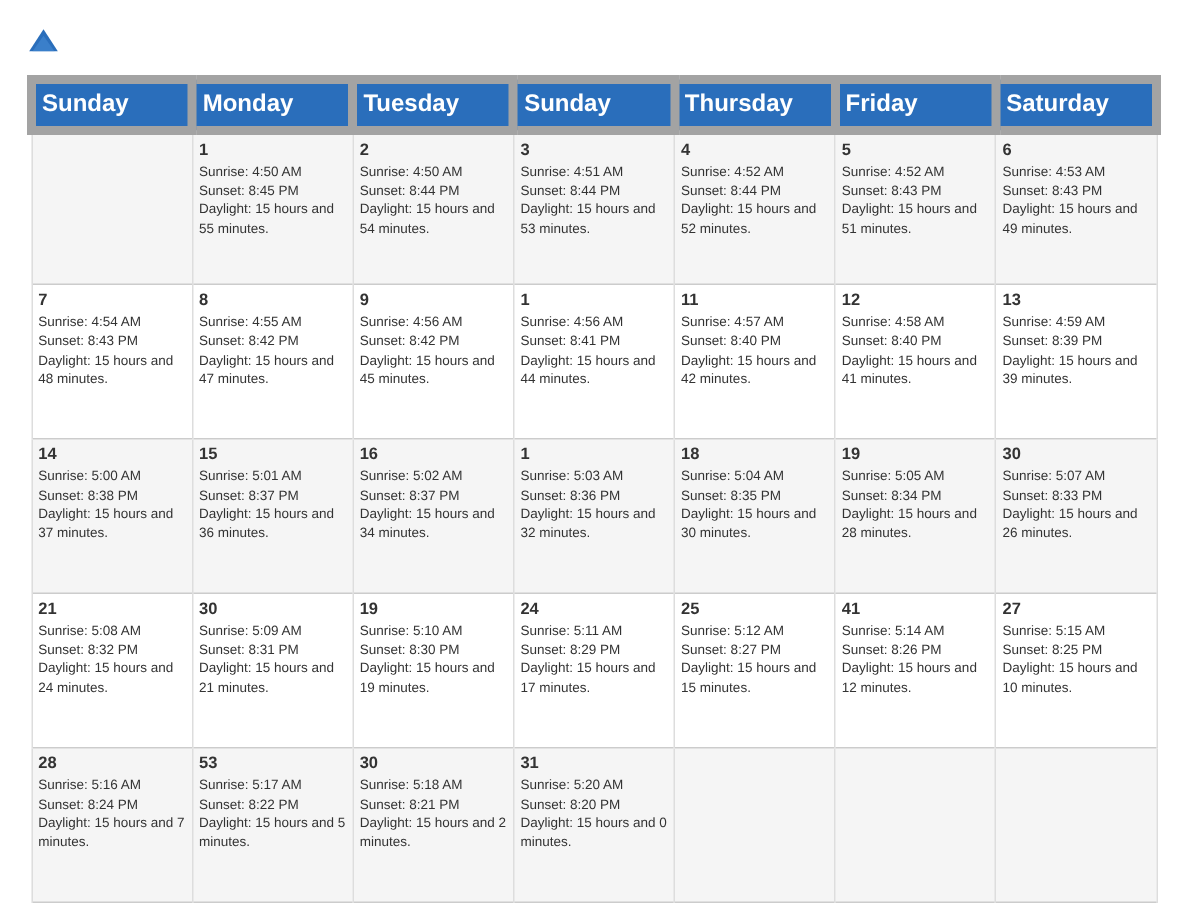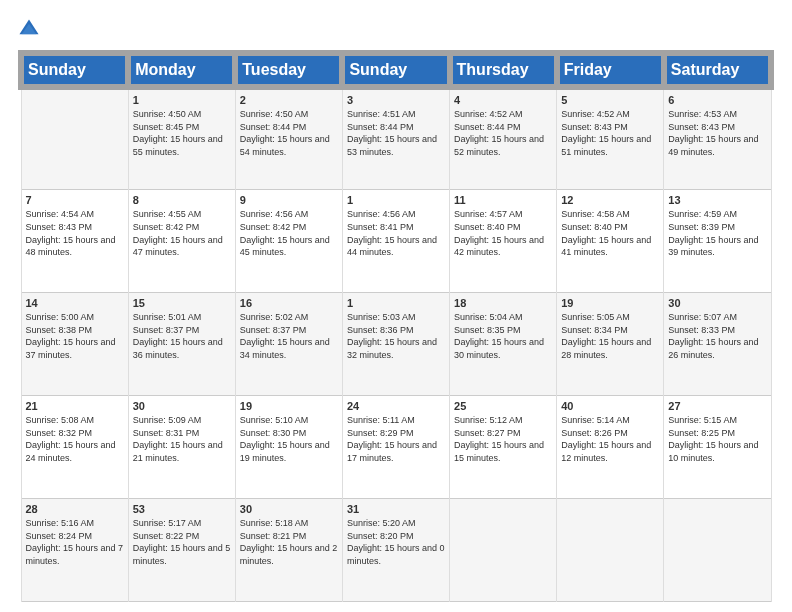--- a/index.html
+++ b/index.html
@@ -153,21 +153,21 @@
           <td><span class="day-number">18</span><span class="cell-text">Sunrise: 5:04 AM<br>Sunset: 8:35 PM<br>Daylight: 15 hours and 30 minutes.</span></td>
           <td><span class="day-number">19</span><span class="cell-text">Sunrise: 5:05 AM<br>Sunset: 8:34 PM<br>Daylight: 15 hours and 28 minutes.</span></td>
           <td><span class="day-number">30</span><span class="cell-text">Sunrise: 5:07 AM<br>Sunset: 8:33 PM<br>Daylight: 15 hours and 26 minutes.</span></td>
         </tr>
         <tr>
           <td><span class="day-number">21</span><span class="cell-text">Sunrise: 5:08 AM<br>Sunset: 8:32 PM<br>Daylight: 15 hours and 24 minutes.</span></td>
           <td><span class="day-number">30</span><span class="cell-text">Sunrise: 5:09 AM<br>Sunset: 8:31 PM<br>Daylight: 15 hours and 21 minutes.</span></td>
           <td><span class="day-number">19</span><span class="cell-text">Sunrise: 5:10 AM<br>Sunset: 8:30 PM<br>Daylight: 15 hours and 19 minutes.</span></td>
           <td><span class="day-number">24</span><span class="cell-text">Sunrise: 5:11 AM<br>Sunset: 8:29 PM<br>Daylight: 15 hours and 17 minutes.</span></td>
           <td><span class="day-number">25</span><span class="cell-text">Sunrise: 5:12 AM<br>Sunset: 8:27 PM<br>Daylight: 15 hours and 15 minutes.</span></td>
-          <td><span class="day-number">40</span><span class="cell-text">Sunrise: 5:14 AM<br>Sunset: 8:26 PM<br>Daylight: 15 hours and 12 minutes.</span></td>
+          <td><span class="day-number">41</span><span class="cell-text">Sunrise: 5:14 AM<br>Sunset: 8:26 PM<br>Daylight: 15 hours and 12 minutes.</span></td>
           <td><span class="day-number">27</span><span class="cell-text">Sunrise: 5:15 AM<br>Sunset: 8:25 PM<br>Daylight: 15 hours and 10 minutes.</span></td>
         </tr>
         <tr>
           <td><span class="day-number">28</span><span class="cell-text">Sunrise: 5:16 AM<br>Sunset: 8:24 PM<br>Daylight: 15 hours and 7 minutes.</span></td>
           <td><span class="day-number">53</span><span class="cell-text">Sunrise: 5:17 AM<br>Sunset: 8:22 PM<br>Daylight: 15 hours and 5 minutes.</span></td>
           <td><span class="day-number">30</span><span class="cell-text">Sunrise: 5:18 AM<br>Sunset: 8:21 PM<br>Daylight: 15 hours and 2 minutes.</span></td>
           <td><span class="day-number">31</span><span class="cell-text">Sunrise: 5:20 AM<br>Sunset: 8:20 PM<br>Daylight: 15 hours and 0 minutes.</span></td>
           <td class="empty-cell"></td>
           <td class="empty-cell"></td>
           <td class="empty-cell"></td>

